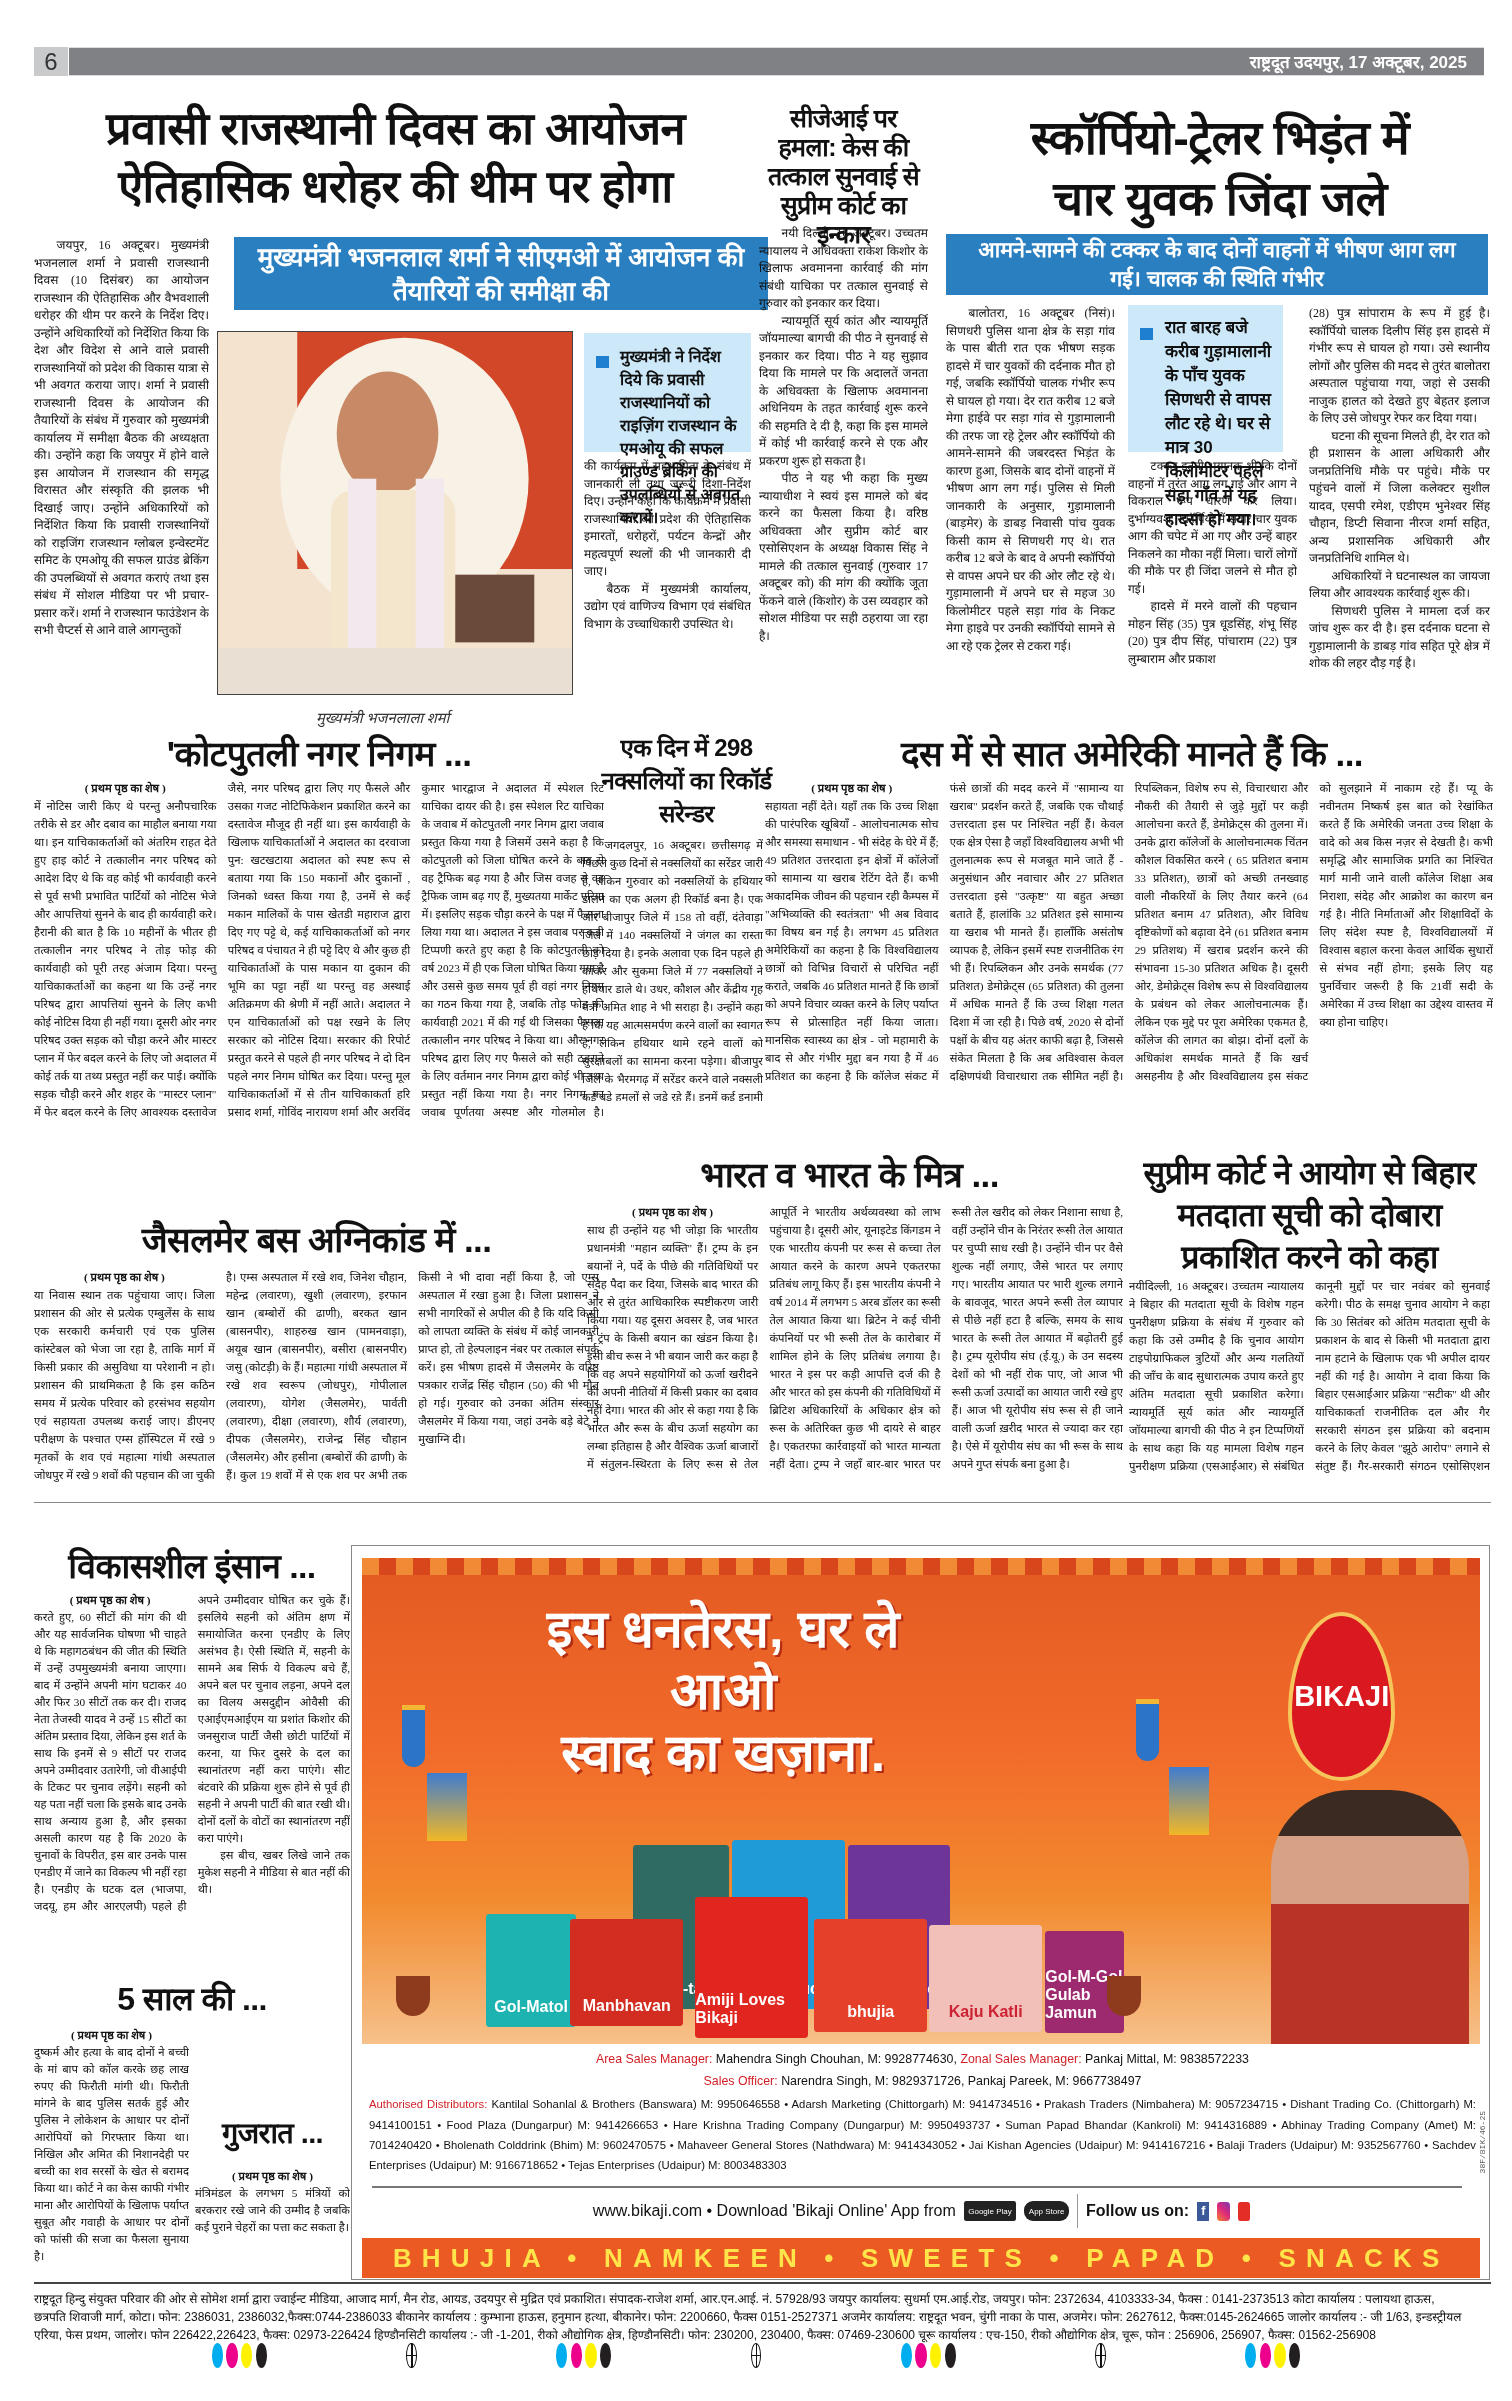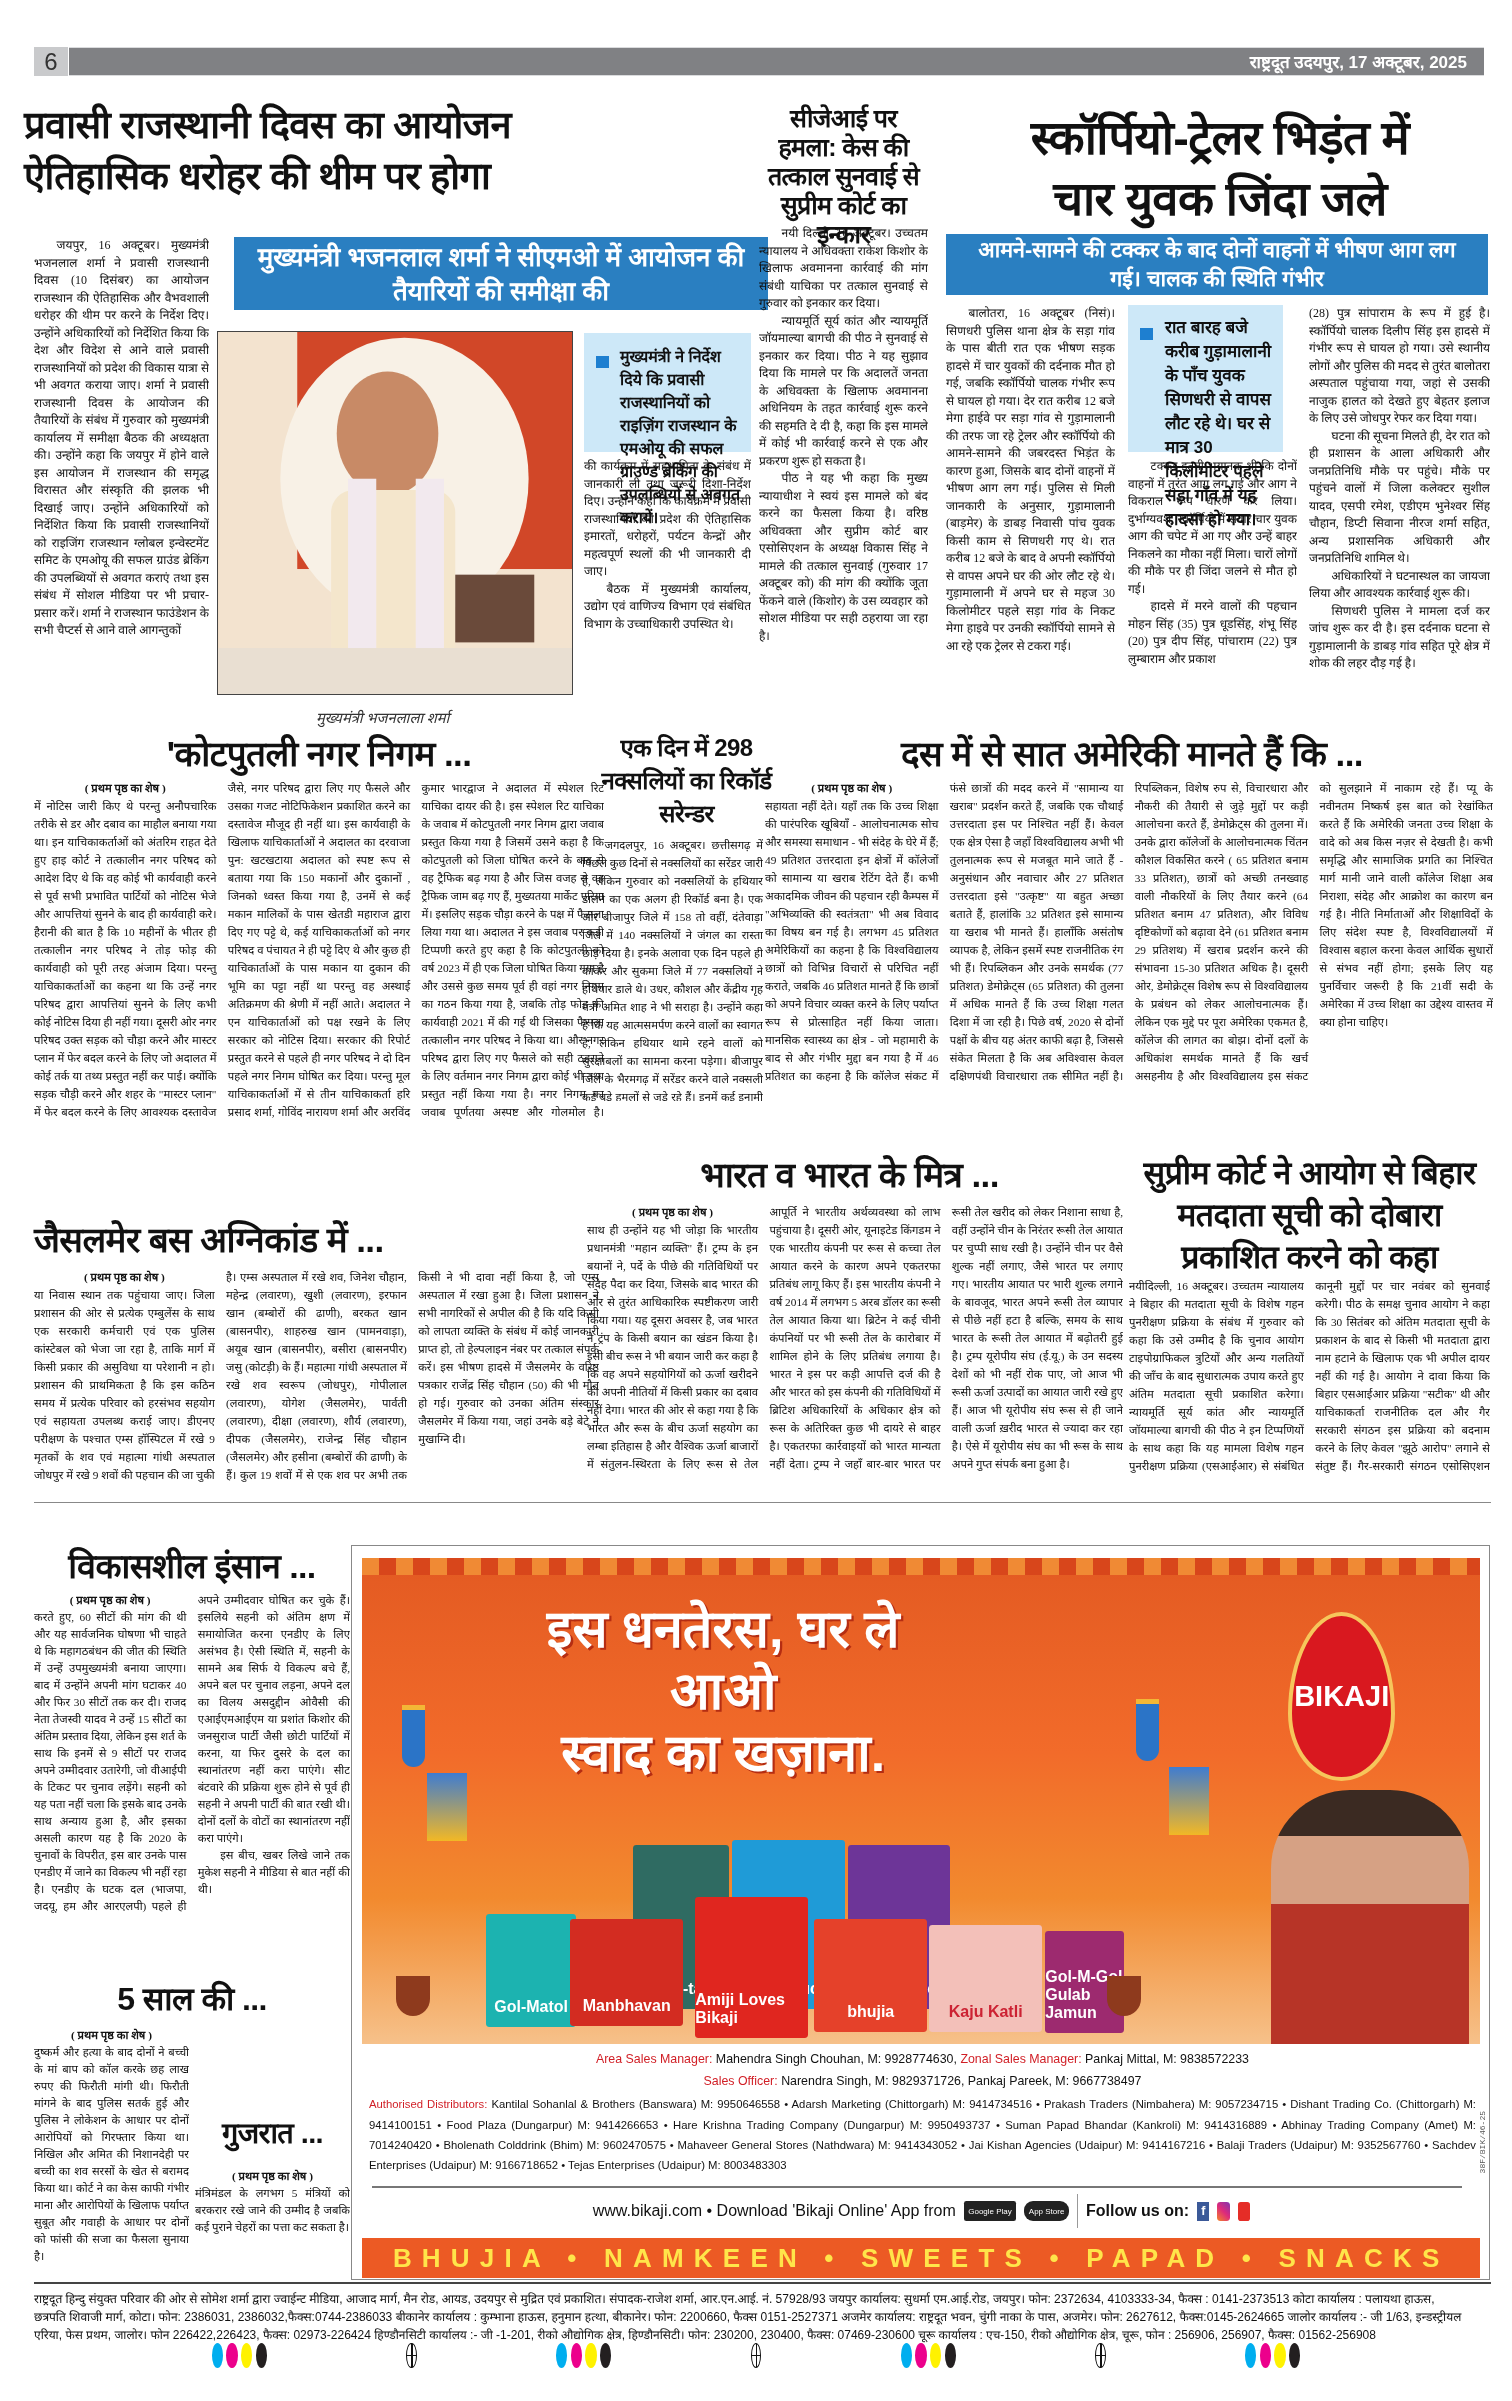--- a/index.html
+++ b/index.html
@@ -31,21 +31,21 @@
 .red-lbl{color:#d11f26}
 .strip{background:#ec5a24;color:#ffe54a;font-family:"Liberation Sans",sans-serif;font-weight:bold;font-size:26px;letter-spacing:10.2px;text-align:center;display:flex;align-items:center;justify-content:center}
 </style>
 </head>
 <body>
 
 <div class="abs masthead"></div>
 <div class="abs pgno">6</div>
 <div class="abs dateline">राष्ट्रदूत उदयपुर, 17 अक्टूबर, 2025</div>
 
-<div class="abs hl" style="left:24px;top:104px;width:711px;font-size:38px;text-align:left">
+<div class="abs hl" style="left:40px;top:104px;width:711px;font-size:45px;text-align:center">
   <div>प्रवासी राजस्थानी दिवस का आयोजन</div>
   <div style="margin-top:8px">ऐतिहासिक धरोहर की थीम पर होगा</div>
 </div>
 <div class="abs body" style="left:34px;top:237px;width:175px;height:497px;font-size:12px;line-height:17.5px">
   <p>जयपुर, 16 अक्टूबर। मुख्यमंत्री भजनलाल शर्मा ने प्रवासी राजस्थानी दिवस (10 दिसंबर) का आयोजन राजस्थान की ऐतिहासिक और वैभवशाली धरोहर की थीम पर करने के निर्देश दिए। उन्होंने अधिकारियों को निर्देशित किया कि देश और विदेश से आने वाले प्रवासी राजस्थानियों को प्रदेश की विकास यात्रा से भी अवगत कराया जाए। शर्मा ने प्रवासी राजस्थानी दिवस के आयोजन की तैयारियों के संबंध में गुरुवार को मुख्यमंत्री कार्यालय में समीक्षा बैठक की अध्यक्षता की। उन्होंने कहा कि जयपुर में होने वाले इस आयोजन में राजस्थान की समृद्ध विरासत और संस्कृति की झलक भी दिखाई जाए। उन्होंने अधिकारियों को निर्देशित किया कि प्रवासी राजस्थानियों को राइजिंग राजस्थान ग्लोबल इन्वेस्टमेंट समिट के एमओयू की सफल ग्राउंड ब्रेकिंग की उपलब्धियों से अवगत कराएं तथा इस संबंध में सोशल मीडिया पर भी प्रचार-प्रसार करें। शर्मा ने राजस्थान फाउंडेशन के सभी चैप्टर्स से आने वाले आगन्तुकों</p>
 </div>
 <div class="abs bluebar" style="left:234px;top:237px;width:534px;height:73px;font-size:26px;line-height:34px;padding:0 22.6px">मुख्यमंत्री भजनलाल शर्मा ने सीएमओ में आयोजन की तैयारियों की समीक्षा की</div>
 <div class="abs photo" style="left:217px;top:331px;width:356px;height:364px">
   <svg width="356" height="364" viewBox="0 0 630 645">
     <rect x="0" y="0" width="630" height="645" fill="#f3e3cf"></rect>
@@ -109,21 +109,21 @@
 <div class="abs body" style="left:582px;top:836px;width:181px;height:265px;font-size:11.3px;line-height:18px">
   <p>जगदलपुर, 16 अक्टूबर। छत्तीसगढ़ में पिछले कुछ दिनों से नक्सलियों का सरेंडर जारी है, लेकिन गुरुवार को नक्सलियों के हथियार डालने का एक अलग ही रिकॉर्ड बना है। एक ओर बीजापुर जिले में 158 तो वहीं, दंतेवाड़ा जिले में 140 नक्सलियों ने जंगल का रास्ता छोड़ दिया है। इनके अलावा एक दिन पहले ही कांकेर और सुकमा जिले में 77 नक्सलियों ने हथियार डाले थे। उधर, कौशल और केंद्रीय गृह मंत्री अमित शाह ने भी सराहा है। उन्होंने कहा है कि यह आत्मसमर्पण करने वालों का स्वागत है, लेकिन हथियार थामे रहने वालों को सुरक्षाबलों का सामना करना पड़ेगा। बीजापुर जिले के भैरमगढ़ में सरेंडर करने वाले नक्सली कई बड़े हमलों से जुड़े रहे हैं। इनमें कई इनामी नक्सली भी शामिल हैं, जिनसे सुरक्षाबलों को अहम सुराग मिलने की उम्मीद है।</p>
 </div>
 
 <div class="abs hl" style="left:774px;top:734px;width:716px;font-size:35px;text-align:center">दस में से सात अमेरिकी मानते हैं कि ...</div>
 <div class="abs body" style="left:765px;top:779px;width:728px;height:322px;column-count:4;column-gap:11.3px;font-size:11.3px;line-height:18px">
   <p class="cont">( प्रथम पृष्ठ का शेष )</p>
   <p style="text-indent:0">सहायता नहीं देते। यहाँ तक कि उच्च शिक्षा की पारंपरिक खूबियाँ - आलोचनात्मक सोच और समस्या समाधान - भी संदेह के घेरे में हैं; 49 प्रतिशत उत्तरदाता इन क्षेत्रों में कॉलेजों को सामान्य या खराब रेटिंग देते हैं। कभी अकादमिक जीवन की पहचान रही कैम्पस में "अभिव्यक्ति की स्वतंत्रता" भी अब विवाद का विषय बन गई है। लगभग 45 प्रतिशत अमेरिकियों का कहना है कि विश्वविद्यालय छात्रों को विभिन्न विचारों से परिचित नहीं कराते, जबकि 46 प्रतिशत मानते हैं कि छात्रों को अपने विचार व्यक्त करने के लिए पर्याप्त रूप से प्रोत्साहित नहीं किया जाता। मानसिक स्वास्थ्य का क्षेत्र - जो महामारी के बाद से और गंभीर मुद्दा बन गया है में 46 प्रतिशत का कहना है कि कॉलेज संकट में फंसे छात्रों की मदद करने में "सामान्य या खराब" प्रदर्शन करते हैं, जबकि एक चौथाई उत्तरदाता इस पर निश्चित नहीं हैं। केवल एक क्षेत्र ऐसा है जहाँ विश्वविद्यालय अभी भी तुलनात्मक रूप से मजबूत माने जाते हैं - अनुसंधान और नवाचार और 27 प्रतिशत उत्तरदाता इसे "उत्कृष्ट" या बहुत अच्छा बताते हैं, हालांकि 32 प्रतिशत इसे सामान्य या खराब भी मानते हैं। हालाँकि असंतोष व्यापक है, लेकिन इसमें स्पष्ट राजनीतिक रंग भी हैं। रिपब्लिकन और उनके समर्थक (77 प्रतिशत) डेमोक्रेट्स (65 प्रतिशत) की तुलना में अधिक मानते हैं कि उच्च शिक्षा गलत दिशा में जा रही है। पिछ‍े वर्ष, 2020 से दोनों पक्षों के बीच यह अंतर काफी बढ़ा है, जिससे संकेत मिलता है कि अब अविश्वास केवल दक्षिणपंथी विचारधारा तक सीमित नहीं है। रिपब्लिकन, विशेष रुप से, विचारधारा और नौकरी की तैयारी से जुड़े मुद्दों पर कड़ी आलोचना करते हैं, डेमोक्रेट्स की तुलना में। उनके द्वारा कॉलेजों के आलोचनात्मक चिंतन कौशल विकसित करने ( 65 प्रतिशत बनाम 33 प्रतिशत), छात्रों को अच्छी तनख्वाह वाली नौकरियों के लिए तैयार करने (64 प्रतिशत बनाम 47 प्रतिशत), और विविध दृष्टिकोणों को बढ़ावा देने (61 प्रतिशत बनाम 29 प्रतिशथ) में खराब प्रदर्शन करने की संभावना 15-30 प्रतिशत अधिक है। दूसरी ओर, डेमोक्रेट्स विशेष रूप से विश्वविद्यालय के प्रबंधन को लेकर आलोचनात्मक हैं। लेकिन एक मुद्दे पर पूरा अमेरिका एकमत है, कॉलेज की लागत का बोझ। दोनों दलों के अधिकांश समर्थक मानते हैं कि खर्च असहनीय है और विश्वविद्यालय इस संकट को सुलझाने में नाकाम रहे हैं। प्यू के नवीनतम निष्कर्ष इस बात को रेखांकित करते हैं कि अमेरिकी जनता उच्च शिक्षा के वादे को अब किस नज़र से देखती है। कभी समृद्धि और सामाजिक प्रगति का निश्चित मार्ग मानी जाने वाली कॉलेज शिक्षा अब निराशा, संदेह और आक्रोश का कारण बन गई है। नीति निर्माताओं और शिक्षाविदों के लिए संदेश स्पष्ट है, विश्वविद्यालयों में विश्वास बहाल करना केवल आर्थिक सुधारों से संभव नहीं होगा; इसके लिए यह पुनर्विचार जरूरी है कि 21वीं सदी के अमेरिका में उच्च शिक्षा का उद्देश्य वास्तव में क्या होना चाहिए।</p>
 </div>
 
-<div class="abs hl" style="left:34px;top:1220px;width:565px;font-size:35px;">जैसलमेर बस अग्निकांड में ...</div>
+<div class="abs hl" style="left:34px;top:1220px;width:565px;font-size:35px;text-align:center">जैसलमेर बस अग्निकांड में ...</div>
 <div class="abs body" style="left:34px;top:1268px;width:565px;height:220px;column-count:3;column-gap:11.3px;font-size:11.3px;line-height:18px">
   <p class="cont">( प्रथम पृष्ठ का शेष )</p>
   <p style="text-indent:0">या निवास स्थान तक पहुंचाया जाए। जिला प्रशासन की ओर से प्रत्येक एम्बुलेंस के साथ एक सरकारी कर्मचारी एवं एक पुलिस कांस्टेबल को भेजा जा रहा है, ताकि मार्ग में किसी प्रकार की असुविधा या परेशानी न हो। प्रशासन की प्राथमिकता है कि इस कठिन समय में प्रत्येक परिवार को हरसंभव सहयोग एवं सहायता उपलब्ध कराई जाए। डीएनए परीक्षण के पश्चात एम्स हॉस्पिटल में रखे 9 मृतकों के शव एवं महात्मा गांधी अस्पताल जोधपुर में रखे 9 शवों की पहचान की जा चुकी है। एम्स अस्पताल में रखे शव, जिनेश चौहान, महेन्द्र (लवारण), खुशी (लवारण), इरफान खान (बम्बोरों की ढाणी), बरकत खान (बासनपीर), शाहरुख खान (पामनवाड़ा), अयूब खान (बासनपीर), बसीरा (बासनपीर) जसु (कोटड़ी) के हैं। महात्मा गांधी अस्पताल में रखे शव स्वरूप (जोधपुर), गोपीलाल (लवारण), योगेश (जैसलमेर), पार्वती (लवारण), दीक्षा (लवारण), शौर्य (लवारण), दीपक (जैसलमेर), राजेन्द्र सिंह चौहान (जैसलमेर) और हसीना (बम्बोरों की ढाणी) के हैं। कुल 19 शवों में से एक शव पर अभी तक किसी ने भी दावा नहीं किया है, जो एम्स अस्पताल में रखा हुआ है। जिला प्रशासन ने सभी नागरिकों से अपील की है कि यदि किसी को लापता व्यक्ति के संबंध में कोई जानकारी प्राप्त हो, तो हेल्पलाइन नंबर पर तत्काल संपर्क करें। इस भीषण हादसे में जैसलमेर के वरिष्ठ पत्रकार राजेंद्र सिंह चौहान (50) की भी मौत हो गई। गुरुवार को उनका अंतिम संस्कार जैसलमेर में किया गया, जहां उनके बड़े बेटे ने मुखाग्नि दी।</p>
 </div>
 
 <div class="abs hl" style="left:587px;top:1155px;width:525px;font-size:35px;text-align:center">भारत व भारत के मित्र ...</div>
 <div class="abs body" style="left:587px;top:1203px;width:536px;height:285px;column-count:3;column-gap:11.3px;font-size:11.3px;line-height:18px">
   <p class="cont">( प्रथम पृष्ठ का शेष )</p>
   <p style="text-indent:0">साथ ही उन्होंने यह भी जोड़ा कि भारतीय प्रधानमंत्री "महान व्यक्ति" हैं। ट्रम्प के इन बयानों ने, पर्दे के पीछे की गतिविधियों पर संदेह पैदा कर दिया, जिसके बाद भारत की ओर से तुरंत आधिकारिक स्पष्टीकरण जारी किया गया। यह दूसरा अवसर है, जब भारत ने ट्रंप के किसी बयान का खंडन किया है। इसी बीच रूस ने भी बयान जारी कर कहा है कि वह अपने सहयोगियों को ऊर्जा खरीदने की अपनी नीतियों में किसी प्रकार का दबाव नहीं देगा। भारत की ओर से कहा गया है कि भारत और रूस के बीच ऊर्जा सहयोग का लम्बा इतिहास है और वैश्विक ऊर्जा बाजारों में संतुलन-स्थिरता के लिए रूस से तेल आपूर्ति ने भारतीय अर्थव्यवस्था को लाभ पहुंचाया है। दूसरी ओर, यूनाइटेड किंगडम ने एक भारतीय कंपनी पर रूस से कच्चा तेल आयात करने के कारण अपने एकतरफा प्रतिबंध लागू किए हैं। इस भारतीय कंपनी ने वर्ष 2014 में लगभग 5 अरब डॉलर का रूसी तेल आयात किया था। ब्रिटेन ने कई चीनी कंपनियों पर भी रूसी तेल के कारोबार में शामिल होने के लिए प्रतिबंध लगाया है। भारत ने इस पर कड़ी आपत्ति दर्ज की है और भारत को इस कंपनी की गतिविधियों में ब्रिटिश अधिकारियों के अधिकार क्षेत्र को रूस के अतिरिक्त कुछ भी दायरे से बाहर है। एकतरफा कार्रवाइयों को भारत मान्यता नहीं देता। ट्रम्प ने जहाँ बार-बार भारत पर रूसी तेल खरीद को लेकर निशाना साधा है, वहीं उन्होंने चीन के निरंतर रूसी तेल आयात पर चुप्पी साध रखी है। उन्होंने चीन पर वैसे शुल्क नहीं लगाए, जैसे भारत पर लगाए गए। भारतीय आयात पर भारी शुल्क लगाने के बावजूद, भारत अपने रूसी तेल व्यापार से पीछे नहीं हटा है बल्कि, समय के साथ भारत के रूसी तेल आयात में बढ़ोतरी हुई है। ट्रम्प यूरोपीय संघ (ई.यू.) के उन सदस्य देशों को भी नहीं रोक पाए, जो आज भी रूसी ऊर्जा उत्पादों का आयात जारी रखे हुए हैं। आज भी यूरोपीय संघ रूस से ही जाने वाली ऊर्जा ख़रीद भारत से ज्यादा कर रहा है। ऐसे में यूरोपीय संघ का भी रूस के साथ अपने गुप्त संपर्क बना हुआ है।</p>
 </div>

